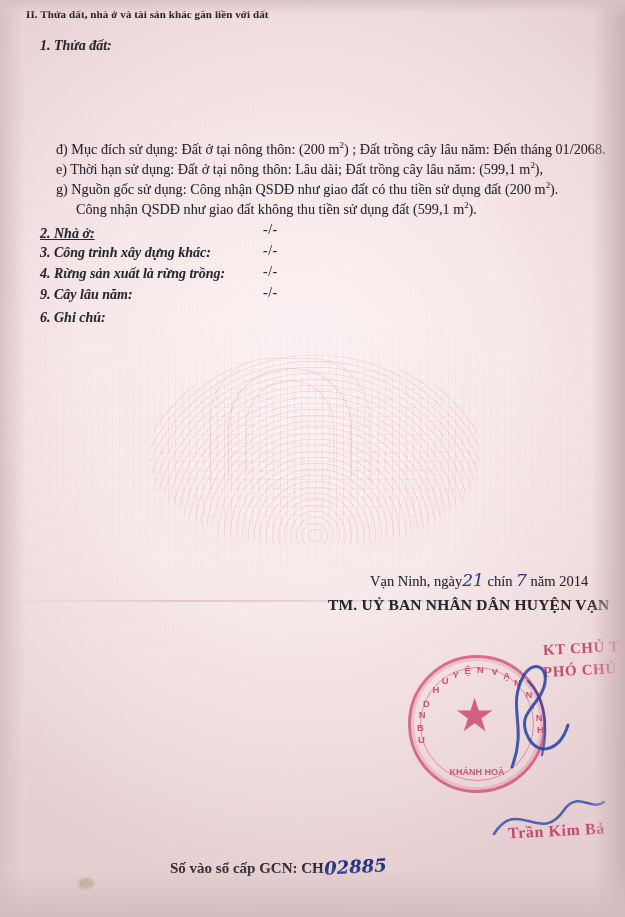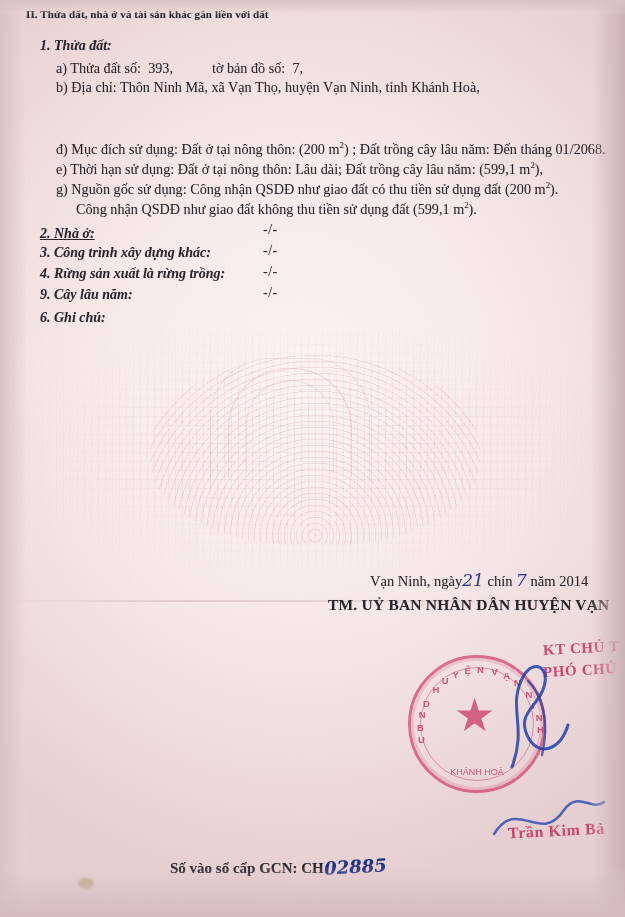--- a/index.html
+++ b/index.html
@@ -171,21 +171,21 @@
     top: 50%;
     transform-origin: 0 0;
     white-space: nowrap;
   }
   .seal-bottom-text {
     position: absolute;
     left: 0; right: 0; bottom: 13px;
     text-align: center;
     color: rgba(198,45,92,0.9);
     font-size: 9px;
-    font-weight: normal;
+    font-weight: bold;
     font-family: "Liberation Sans", sans-serif;
   }
 
   
   .scribble {
     position: absolute;
     left: 498px; top: 655px;
     width: 80px; height: 120px;
   }
   .scribble2 {
@@ -238,23 +238,21 @@
   <div class="arch"></div>
   <div class="arch c"></div>
   <div class="fold"></div>
 
   <div class="doc">
 
     <div class="ln b sec-title" style="left:26px; top:8px;">II. Thửa đất, nhà ở và tài sản khác gắn liền với đất</div>
 
     <div class="ln bi sub" style="left:40px; top:38px;">1. Thửa đất:</div>
 
-    <div class="ln body" style="left:56px; top:60px;">a) Thửa đất số:&nbsp; 393,&nbsp;&nbsp;&nbsp;&nbsp;&nbsp;&nbsp;&nbsp;&nbsp;&nbsp;&nbsp; tờ bản đồ số:&nbsp; 7,</div>
-
-    <div class="ln body" style="left:56px; top:79px;">b) Địa chỉ: Thôn Ninh Mã, xã Vạn Thọ, huyện Vạn Ninh, tỉnh Khánh Hoà,</div>
+
 
 
 
     <div class="ln body" style="left:56px; top:140px;">đ) Mục đích sử dụng: Đất ở tại nông thôn: (200 m<sup>2</sup>) ; Đất trồng cây lâu năm: Đến tháng 01/2068.</div>
 
     <div class="ln body" style="left:56px; top:160px;">e) Thời hạn sử dụng: Đất ở tại nông thôn: Lâu dài; Đất trồng cây lâu năm: (599,1 m<sup>2</sup>),</div>
 
     <div class="ln body" style="left:56px; top:180px;">g) Nguồn gốc sử dụng: Công nhận QSDĐ như giao đất có thu tiền sử dụng đất (200 m<sup>2</sup>).</div>
 
     <div class="ln body" style="left:76px; top:200px;">Công nhận QSDĐ như giao đất không thu tiền sử dụng đất (599,1 m<sup>2</sup>).</div>

